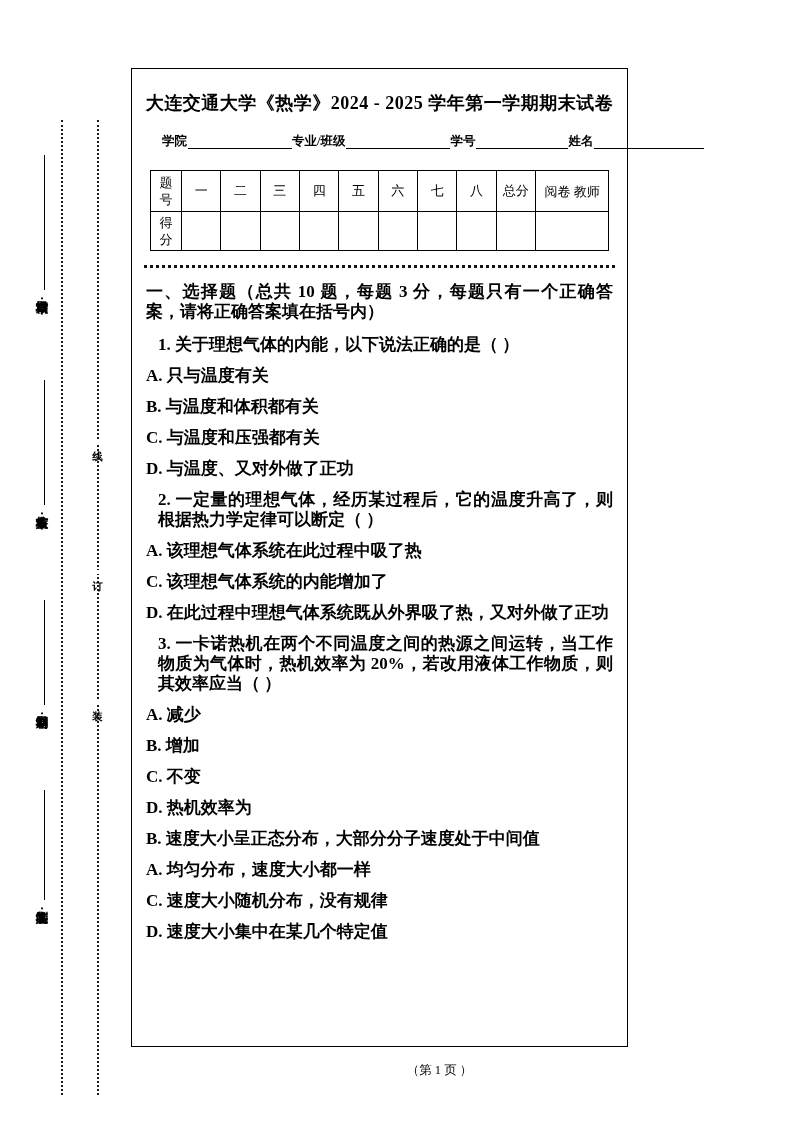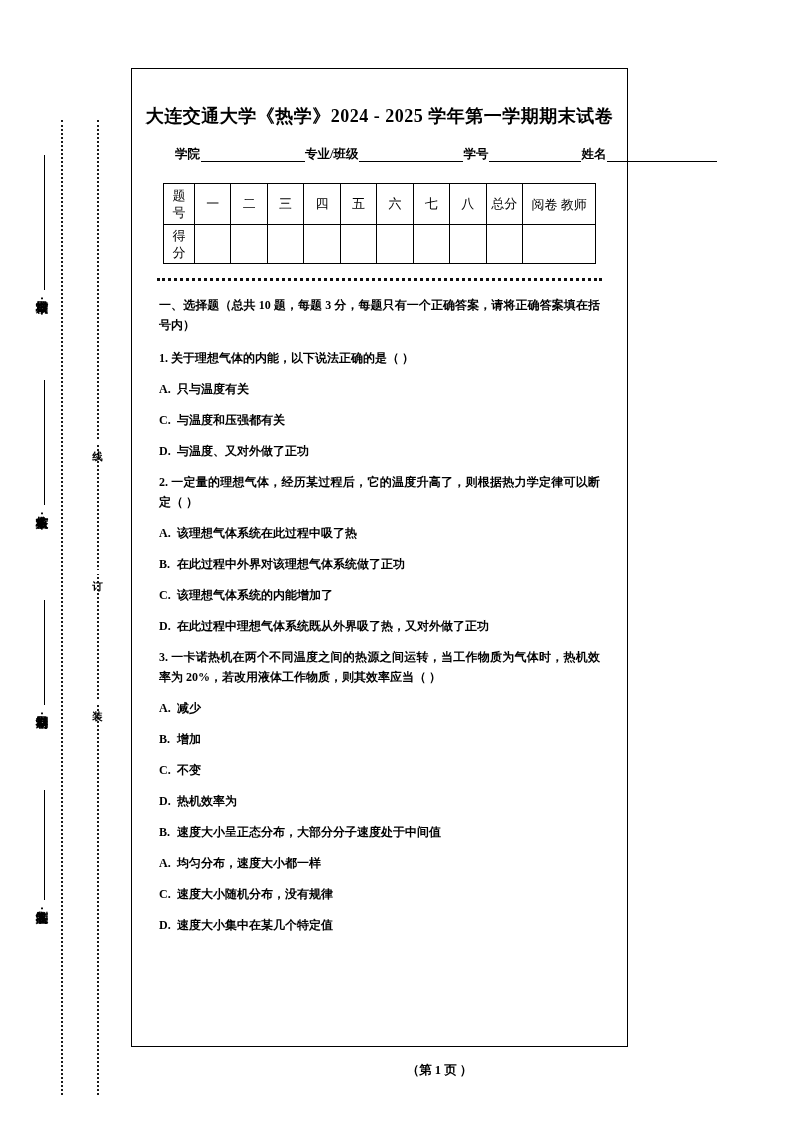--- a/index.html
+++ b/index.html
@@ -84,21 +84,21 @@
 
   
   .exam-frame {
     position: absolute;
     left: 131px;
     top: 68px;
     width: 497px;
     height: 979px;
     border: 1.6px solid #000;
     box-sizing: border-box;
-    padding: 13px;
+    padding: 0;
   }
 
   .paper-title {
     text-align: center;
     font-family: "Liberation Serif", "DejaVu Serif", serif;
     font-size: 18px;
     font-weight: bold;
     letter-spacing: 0.5px;
     margin: 22px 0 0 0;
     white-space: nowrap;
@@ -152,41 +152,41 @@
   
   .sep-dots {
     margin: 14px 12px 0 12px;
     height: 0;
     border-top: 3px dotted #111;
   }
 
   
   .qbody {
     margin: 14px 14px 0 14px;
-    font-size: 12px;
+    font-size: 17px;
     font-weight: bold;
     line-height: 20px;
   }
   .section-head {
     margin-bottom: 13px;
     text-align: justify;
   }
-  .q-item { margin-bottom: 11px; text-align: justify; }
+  .q-item { margin-bottom: 11px; text-align: justify; margin-left: 12px; }
   .q-opt { margin-bottom: 11px; }
   .q-opt .opt-key { display: inline-block; min-width: 15px; }
 
   
   .page-foot {
     position: absolute;
     left: 131px;
     top: 1062px;
     width: 617px;
     text-align: center;
     font-size: 12.5px;
-    font-weight: bold;
+    font-weight: normal;
     font-family: "Liberation Serif", "DejaVu Serif", serif;
   }
 </style>
 </head>
 <body>
 
 <div class="margin-zone">
   <div class="dotted-v outer"></div>
   <div class="dotted-v inner"></div>
 
@@ -278,41 +278,41 @@
 
     <div class="q-item">
       <span>1.</span>
       <span>关于理想气体的内能，以下说法正确的是（  ）</span>
     </div>
     <div class="q-opt">
       <span class="opt-key">A.</span>
       <span>只与温度有关</span>
     </div>
     <div class="q-opt">
+      <span class="opt-key">B.</span>
+      <span>与温度和体积都有关</span>
+    </div>
+    <div class="q-opt">
       <span class="opt-key">C.</span>
       <span>与温度和压强都有关</span>
     </div>
     <div class="q-opt">
       <span class="opt-key">D.</span>
       <span>与温度、又对外做了正功</span>
     </div>
 
     <div class="q-item">
       <span>2.</span>
       <span>一定量的理想气体，经历某过程后，它的温度升高了，则根据热力学定律可以断定（  ）</span>
     </div>
     <div class="q-opt">
       <span class="opt-key">A.</span>
       <span>该理想气体系统在此过程中吸了热</span>
     </div>
     <div class="q-opt">
-      <span class="opt-key">B.</span>
-      <span>在此过程中外界对该理想气体系统做了正功</span>
-    </div>
-    <div class="q-opt">
       <span class="opt-key">C.</span>
       <span>该理想气体系统的内能增加了</span>
     </div>
     <div class="q-opt">
       <span class="opt-key">D.</span>
       <span>在此过程中理想气体系统既从外界吸了热，又对外做了正功</span>
     </div>
 
     <div class="q-item">
       <span>3.</span>

